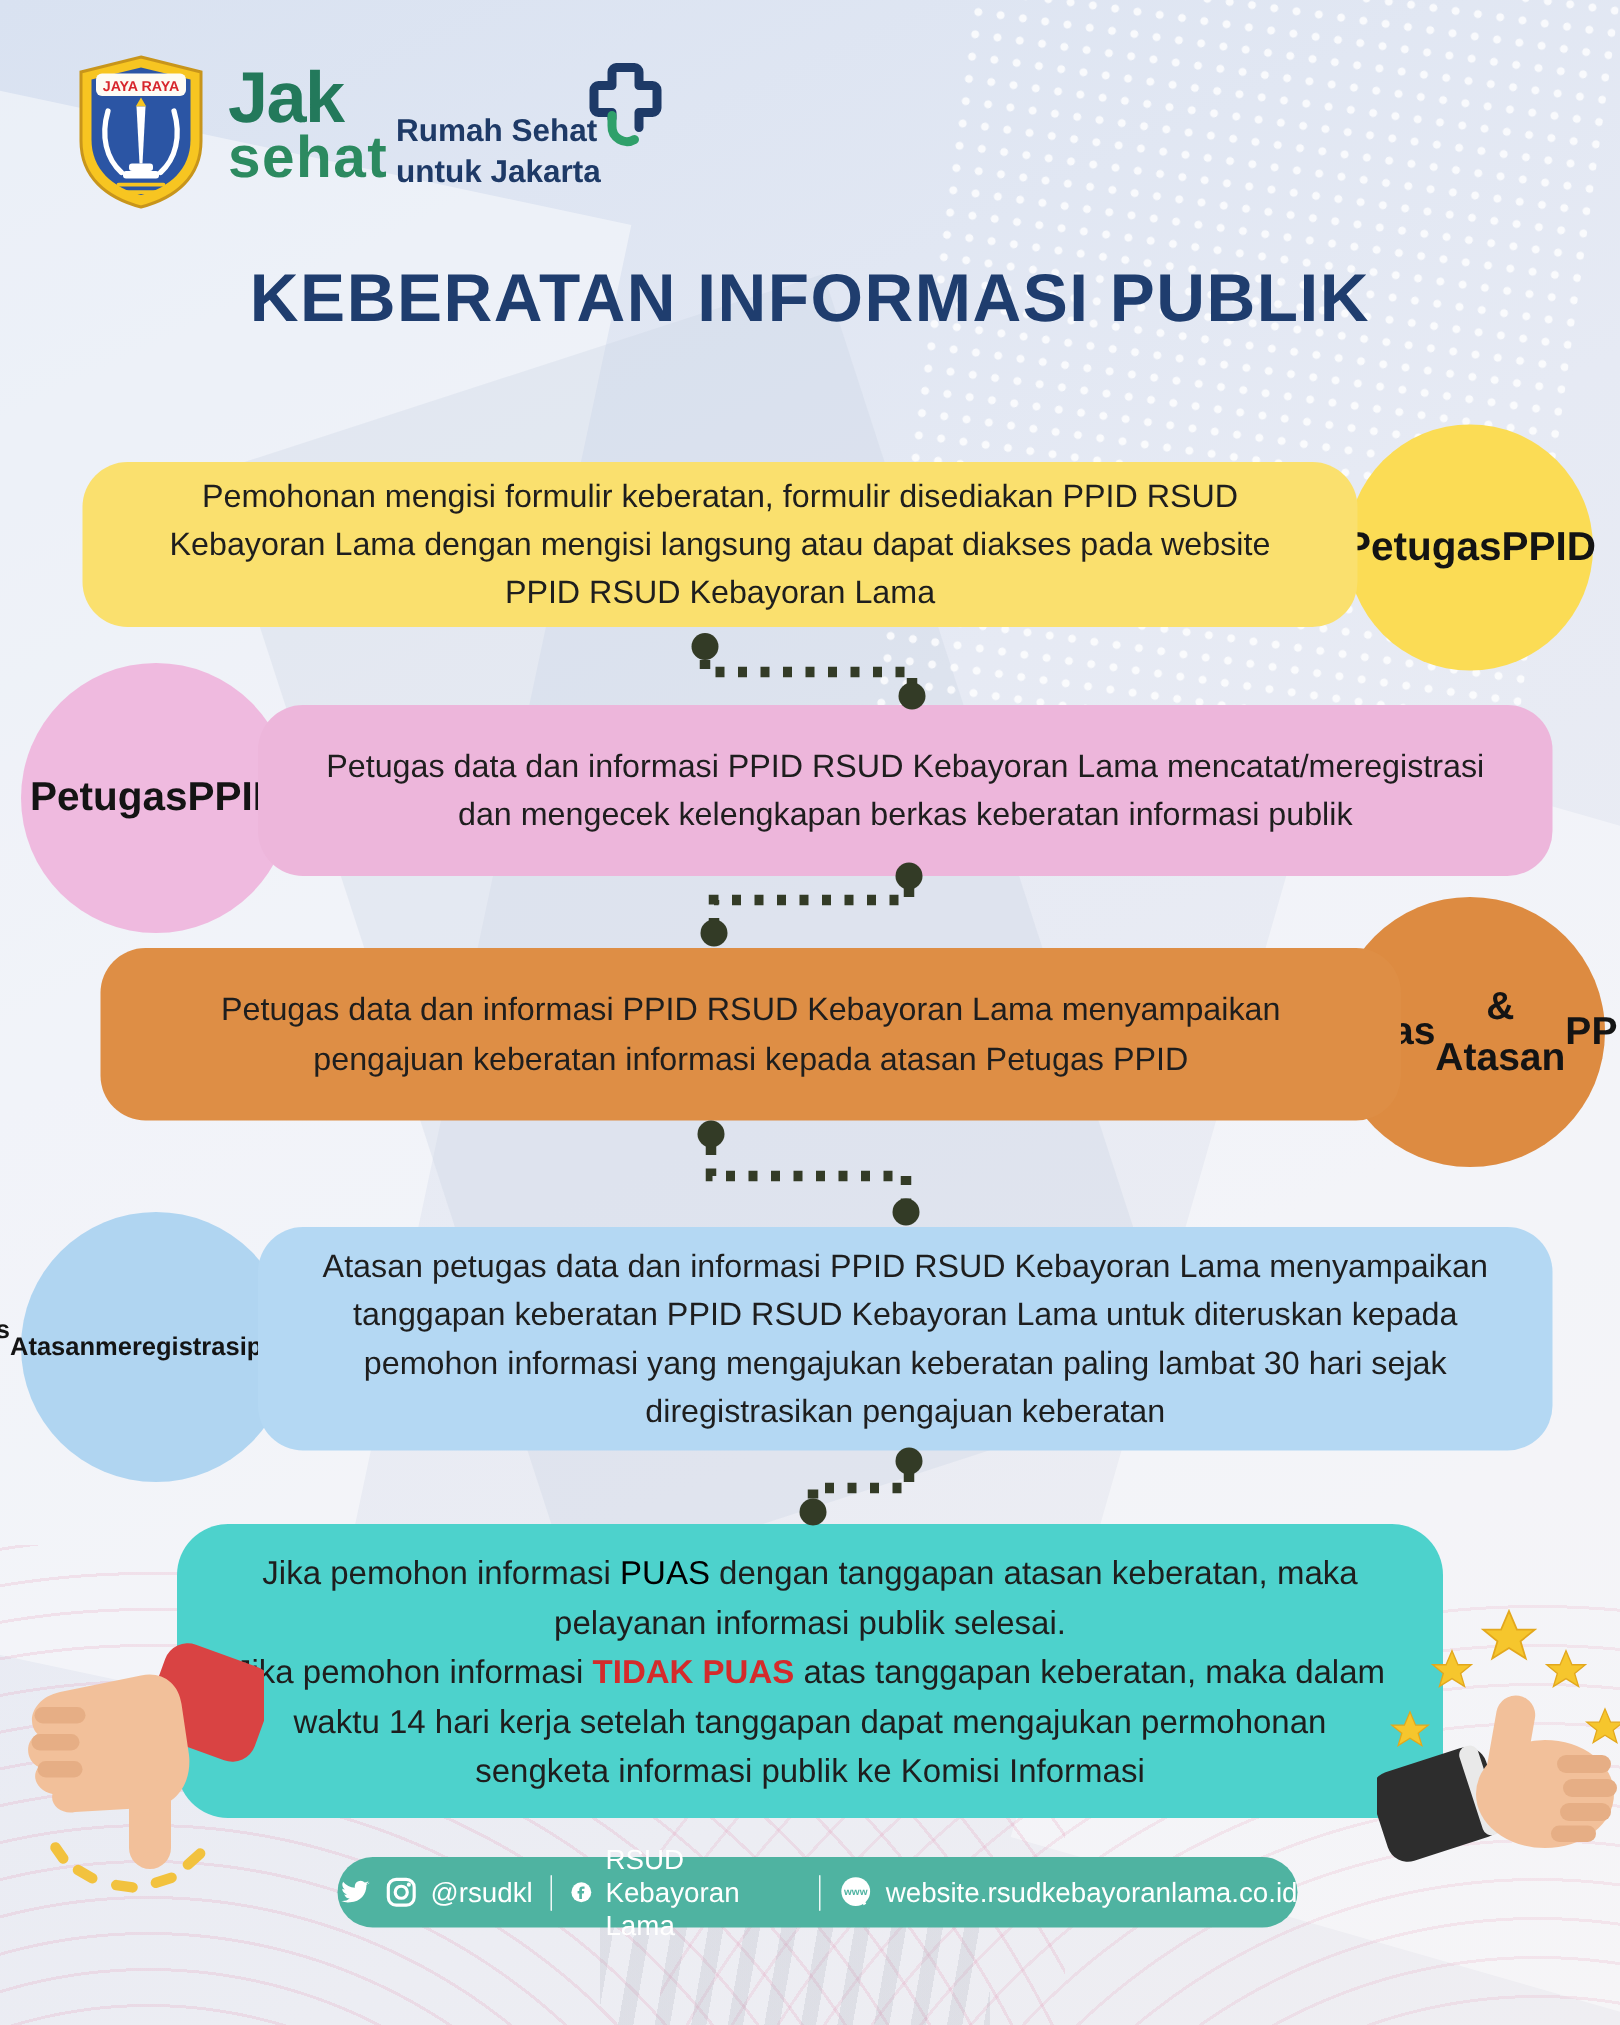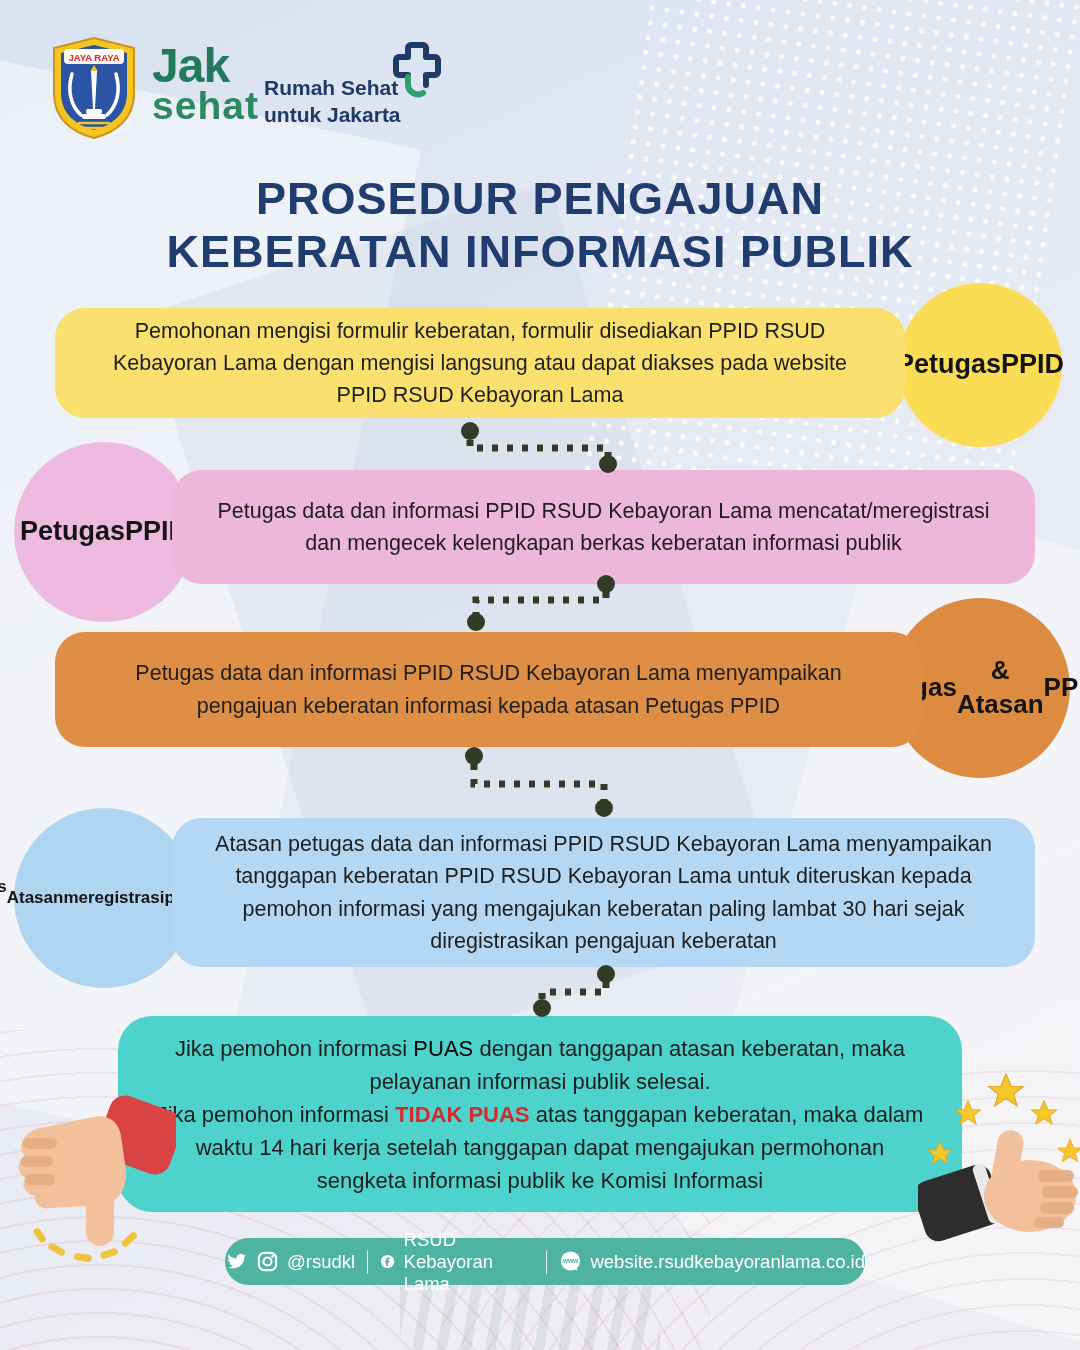--- a/index.html
+++ b/index.html
@@ -42,21 +42,21 @@
   .step-box { position:absolute; border-radius:30px; box-sizing:border-box; z-index:2;
     display:flex; flex-direction:column; align-items:center; justify-content:center;
     text-align:center; padding:4px 38px; font-size:21.5px; line-height:1.5; color:#1e1e1e; }
   .step-circle { position:absolute; border-radius:50%; z-index:1;
     display:flex; flex-direction:row; align-items:center; justify-content:center;
     text-align:center; font-weight:bold; color:#141414; line-height:1.3; }
   .box1 { left:55px;  top:308px; width:850px; height:110px; background:#FAE06E; }
   .cir1 { left:898px; top:283px; width:164px; height:164px; background:#FBDC55; font-size:27px; }
   .box2 { left:172px; top:470px; width:863px; height:114px; background:#EDB6DB; }
   .cir2 { left:14px;  top:442px; width:180px; height:180px; background:#EFBADF; font-size:27px; }
-  .box3 { left:55px;  top:632px; width:867px; height:115px; background:#DE8E45; }
+  .box3 { left:67px;  top:632px; width:867px; height:115px; background:#DE8E45; }
   .cir3 { left:890px; top:598px; width:180px; height:180px; background:#DD8B41; font-size:26px; }
   .box4 { left:172px; top:818px; width:863px; height:149px; background:#B4D8F3; }
   .cir4 { left:14px;  top:808px; width:180px; height:180px; background:#B0D5F1; font-size:17px; }
   .box5 { left:118px; top:1016px; width:844px; height:196px; background:#4DD2CC; border-radius:34px; font-size:22px; }
   .box5 p { margin:0; }
   .hl-green { color:#000000; font-weight:normal; }
   .hl-red { color:#D42B2B; font-weight:bold; }
 
   .connectors { position:absolute; left:0; top:0; z-index:2; pointer-events:none; }
 
@@ -108,21 +108,20 @@
     <div>Rumah Sehat</div>
     <div>untuk Jakarta</div>
   </div>
 
   <svg class="plus-ico" viewBox="0 0 58 68">
     <path d="M23 7 H35 a3 3 0 0 1 3 3 V19 H47 a3 3 0 0 1 3 3 V34 a3 3 0 0 1 -3 3 H38 V47 M23 7 a3 3 0 0 0 -3 3 V19 H11 a3 3 0 0 0 -3 3 V34 a3 3 0 0 0 3 3 H20 V41" fill="none" stroke="#1E3A67" stroke-width="6" stroke-linecap="round" stroke-linejoin="round"></path>
     <path d="M20 39 v7 a10 10 0 0 0 15 9" fill="none" stroke="#2FA06A" stroke-width="6" stroke-linecap="round"></path>
   </svg>
 
   <div class="title">
-    <div>PROSEDUR PENGAJUAN</div>
     <div>KEBERATAN INFORMASI PUBLIK</div>
   </div>
 
   <div class="step-circle cir1">
     <div>Petugas</div>
     <div>PPID</div>
   </div>
   <div class="step-box box1">
     <div>Pemohonan mengisi formulir keberatan, formulir disediakan PPID RSUD Kebayoran Lama dengan mengisi langsung atau dapat diakses pada website PPID RSUD Kebayoran Lama</div>
   </div>

